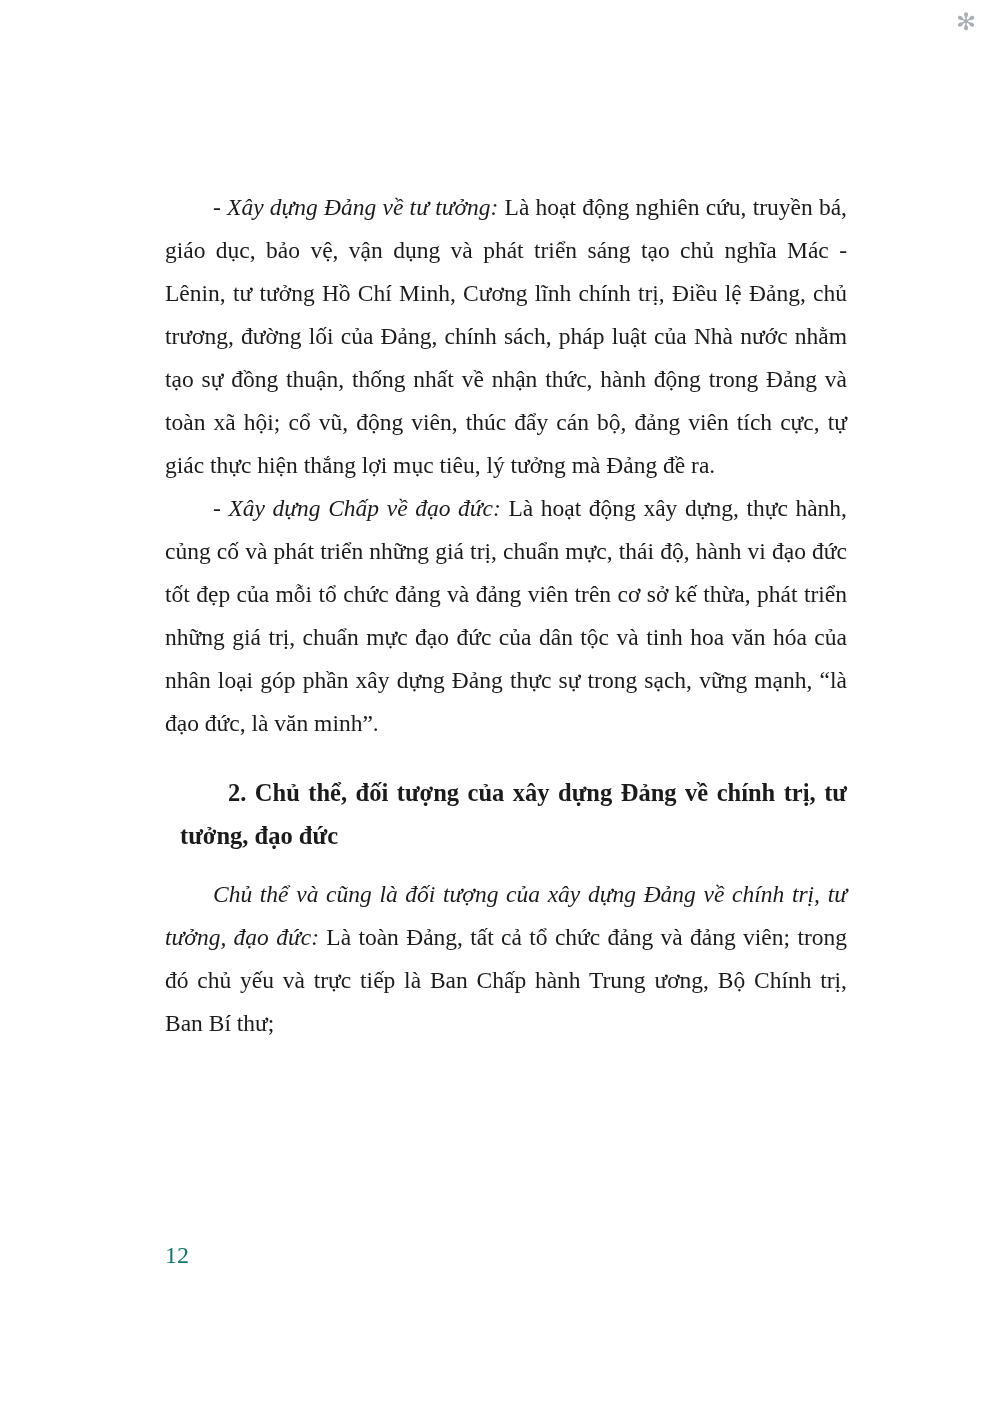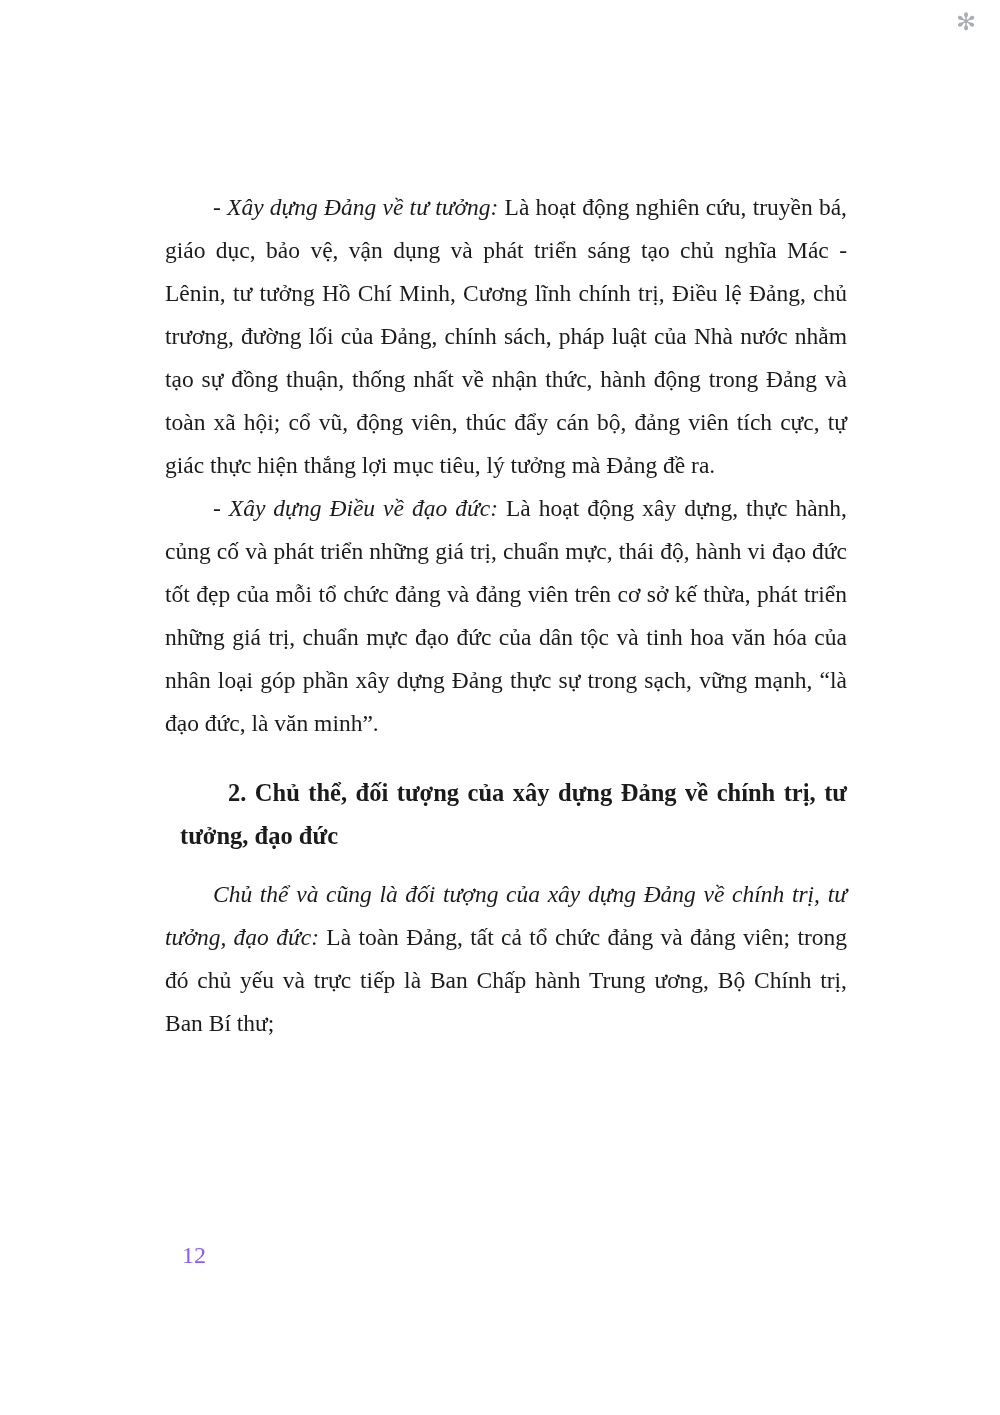--- a/index.html
+++ b/index.html
@@ -46,36 +46,35 @@
     font-weight: bold;
     line-height: 43px;
     text-align: justify;
   }
   .page-number {
     position: absolute;
     left: 165px;
     top: 1243px;
     font-size: 24px;
     line-height: 1;
-    color: #8b5cf6;
-    margin-left: 17px;
+    color: #0f766e;
   }
 </style>
 </head>
 <body>
 
 <div class="page">
 
   <span class="deco">✻</span>
 
   <div class="text-block">
 
     <p><i>- Xây dựng Đảng về tư tưởng:</i><span> Là hoạt động nghiên cứu, truyền bá, giáo dục, bảo vệ, vận dụng và phát triển sáng tạo chủ nghĩa Mác - Lênin, tư tưởng Hồ Chí Minh, Cương lĩnh chính trị, Điều lệ Đảng, chủ trương, đường lối của Đảng, chính sách, pháp luật của Nhà nước nhằm tạo sự đồng thuận, thống nhất về nhận thức, hành động trong Đảng và toàn xã hội; cổ vũ, động viên, thúc đẩy cán bộ, đảng viên tích cực, tự giác thực hiện thắng lợi mục tiêu, lý tưởng mà Đảng đề ra.</span></p>
 
-    <p><i>- Xây dựng Điều về đạo đức:</i><span> Là hoạt động xây dựng, thực hành, củng cố và phát triển những giá trị, chuẩn mực, thái độ, hành vi đạo đức tốt đẹp của mỗi tổ chức đảng và đảng viên trên cơ sở kế thừa, phát triển những giá trị, chuẩn mực đạo đức của dân tộc và tinh hoa văn hóa của nhân loại góp phần xây dựng Đảng thực sự trong sạch, vững mạnh, “là đạo đức, là văn minh”.</span></p>
+    <p><i>- Xây dựng Chấp về đạo đức:</i><span> Là hoạt động xây dựng, thực hành, củng cố và phát triển những giá trị, chuẩn mực, thái độ, hành vi đạo đức tốt đẹp của mỗi tổ chức đảng và đảng viên trên cơ sở kế thừa, phát triển những giá trị, chuẩn mực đạo đức của dân tộc và tinh hoa văn hóa của nhân loại góp phần xây dựng Đảng thực sự trong sạch, vững mạnh, “là đạo đức, là văn minh”.</span></p>
 
     <h2 class="section-heading">2. Chủ thể, đối tượng của xây dựng Đảng về chính trị, tư tưởng, đạo đức</h2>
 
     <p><i>Chủ thể và cũng là đối tượng của xây dựng Đảng về chính trị, tư tưởng, đạo đức:</i><span> Là toàn Đảng, tất cả tổ chức đảng và đảng viên; trong đó chủ yếu và trực tiếp là Ban Chấp hành Trung ương, Bộ Chính trị, Ban Bí thư;</span></p>
 
   </div>
 
   <div class="page-number">12</div>
 
 </div>

